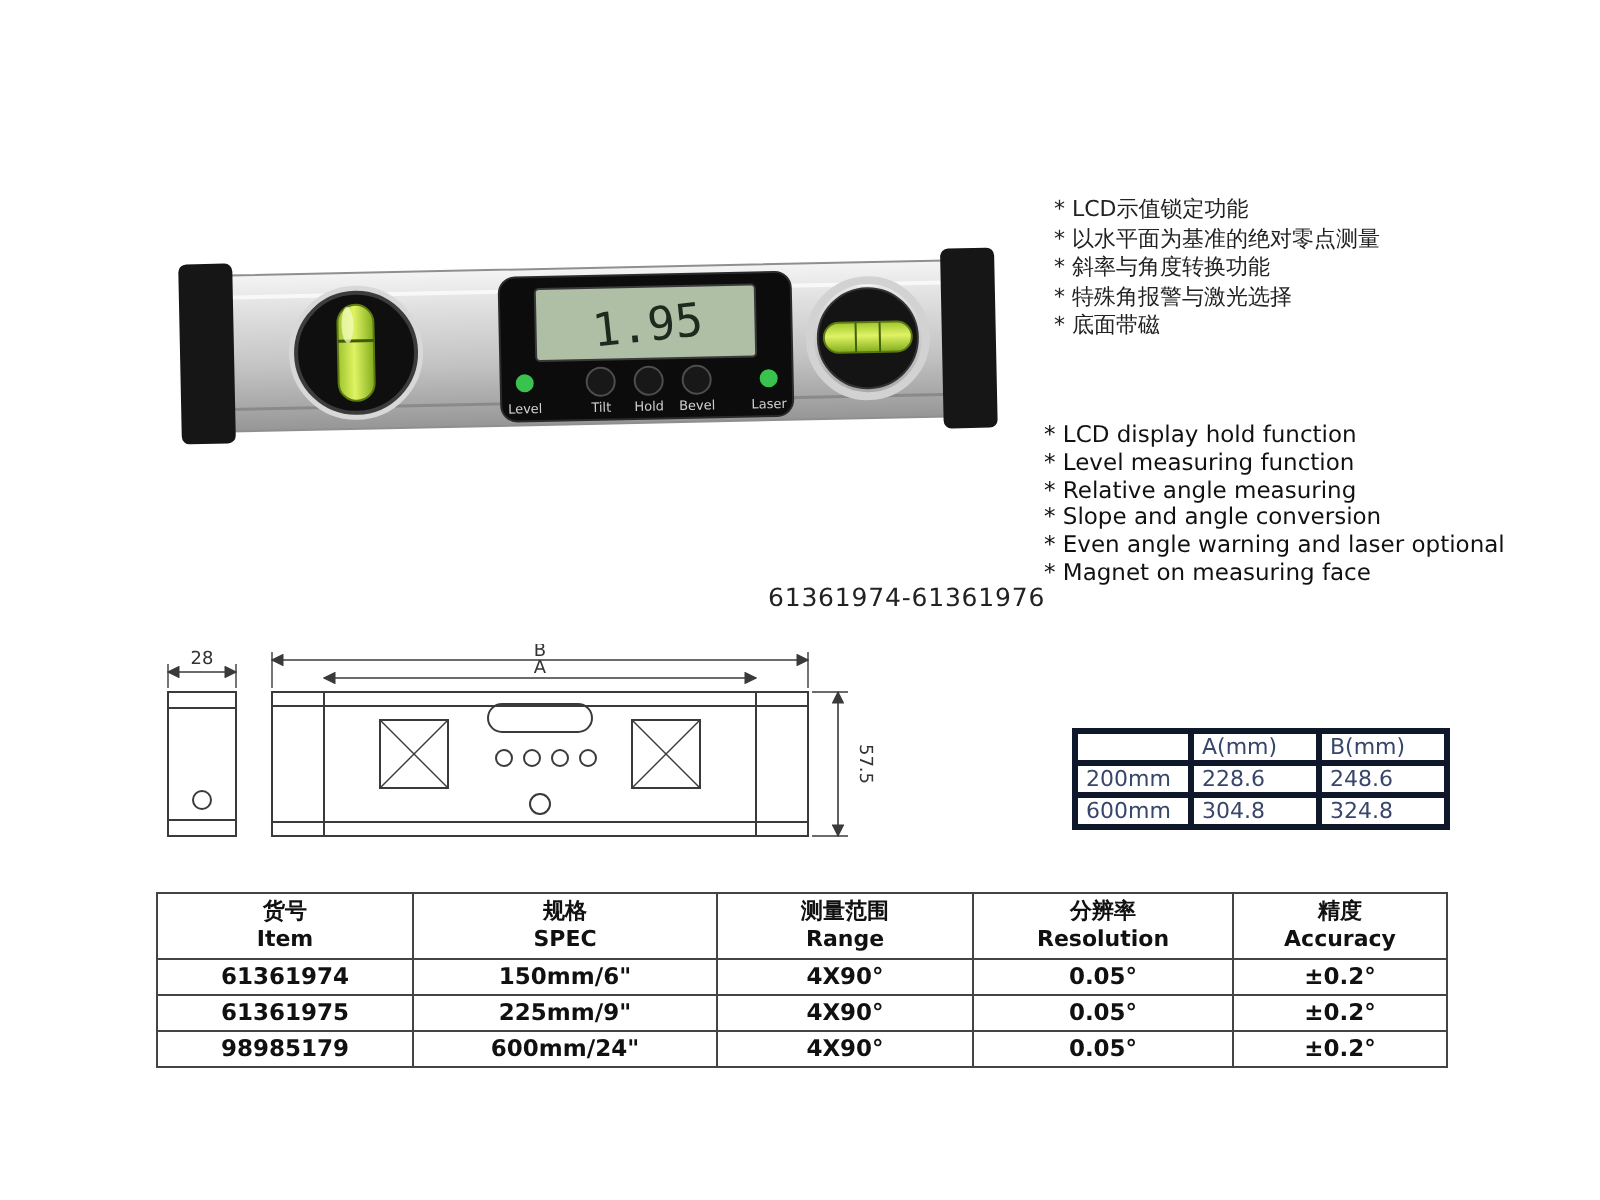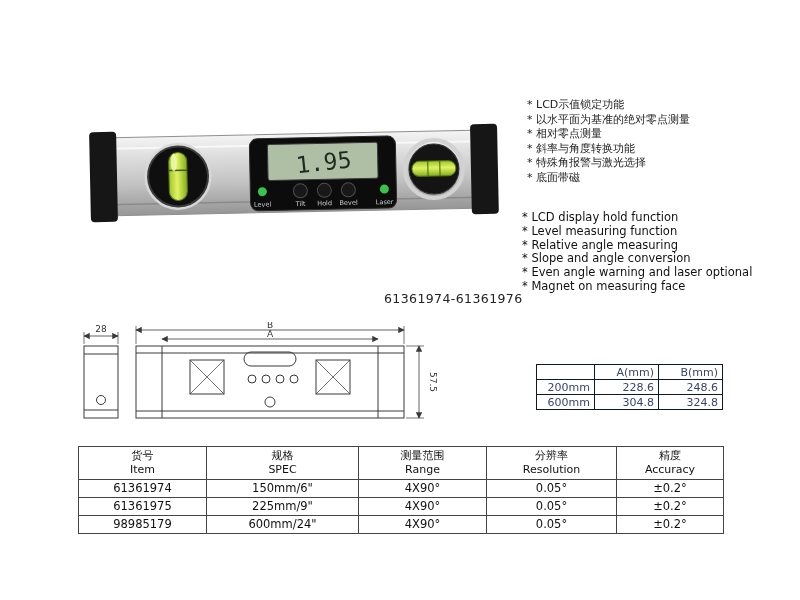--- a/index.html
+++ b/index.html
@@ -11,26 +11,26 @@
   .drawing { position:absolute; left:72px; top:322px; width:378px; height:120px; }
 
   .cn-features { position:absolute; left:527px; top:98px; font-size:11px; line-height:14.6px; color:#222; }
   .en-features { position:absolute; left:522px; top:211px; font-size:11.5px; line-height:13.8px; color:#111; }
   .feature-line { white-space:nowrap; }
 
   .product-code { position:absolute; left:384px; top:259px; font-size:12.5px; letter-spacing:0.4px; color:#222;margin-top:32px; }
 
   .dim-table { position:absolute; left:536px; top:364px; border-collapse:collapse;
                font-size:11px; color:#39466b; table-layout:fixed; }
-  .dim-table th, .dim-table td { border:1px solid #0f172a; text-align:right;
+  .dim-table th, .dim-table td { border:3px solid #0f172a; text-align:left;
                height:15px; font-weight:normal; padding:0 4px; line-height:13px; }
 
   .spec-table { position:absolute; left:78px; top:446px; width:645px; border-collapse:collapse;
                 font-size:11.5px; color:#111; table-layout:fixed; }
-  .spec-table th, .spec-table td { border:1px solid #444; text-align:center; font-weight:normal; }
+  .spec-table th, .spec-table td { border:1px solid #444; text-align:center; font-weight:bold; }
   .spec-table th { padding:2px 0 3px 0; }
   .spec-table td { height:17px; line-height:17px; }
   .hdr-cn { font-size:11px; line-height:14px; }
   .hdr-en { font-size:11px; line-height:13px; }
 
   .btn-label { font-size:6.5px; fill:#cfcfcf; }
   .dim-label { font-size:9px; fill:#333; }
 </style>
 </head>
 <body>
@@ -89,21 +89,20 @@
       <circle cx="356" cy="74" r="25" fill="#141414" stroke="#333"></circle>
       <rect x="334" y="66" width="44" height="15" rx="7.5" fill="url(#vialH)" stroke="#5d7a12"></rect>
       <line x1="350" y1="66" x2="350" y2="81" stroke="#41610a"></line>
       <line x1="362" y1="66" x2="362" y2="81" stroke="#41610a"></line>
     </g>
   </svg>
 
   <div class="cn-features">
     <div class="feature-line">* LCD示值锁定功能</div>
     <div class="feature-line">* 以水平面为基准的绝对零点测量</div>
-    <div class="feature-line">* 相对零点测量</div>
     <div class="feature-line">* 斜率与角度转换功能</div>
     <div class="feature-line">* 特殊角报警与激光选择</div>
     <div class="feature-line">* 底面带磁</div>
   </div>
 
   <div class="en-features">
     <div class="feature-line">* LCD display hold function</div>
     <div class="feature-line">* Level measuring function</div>
     <div class="feature-line">* Relative angle measuring</div>
     <div class="feature-line">* Slope and angle conversion</div>

